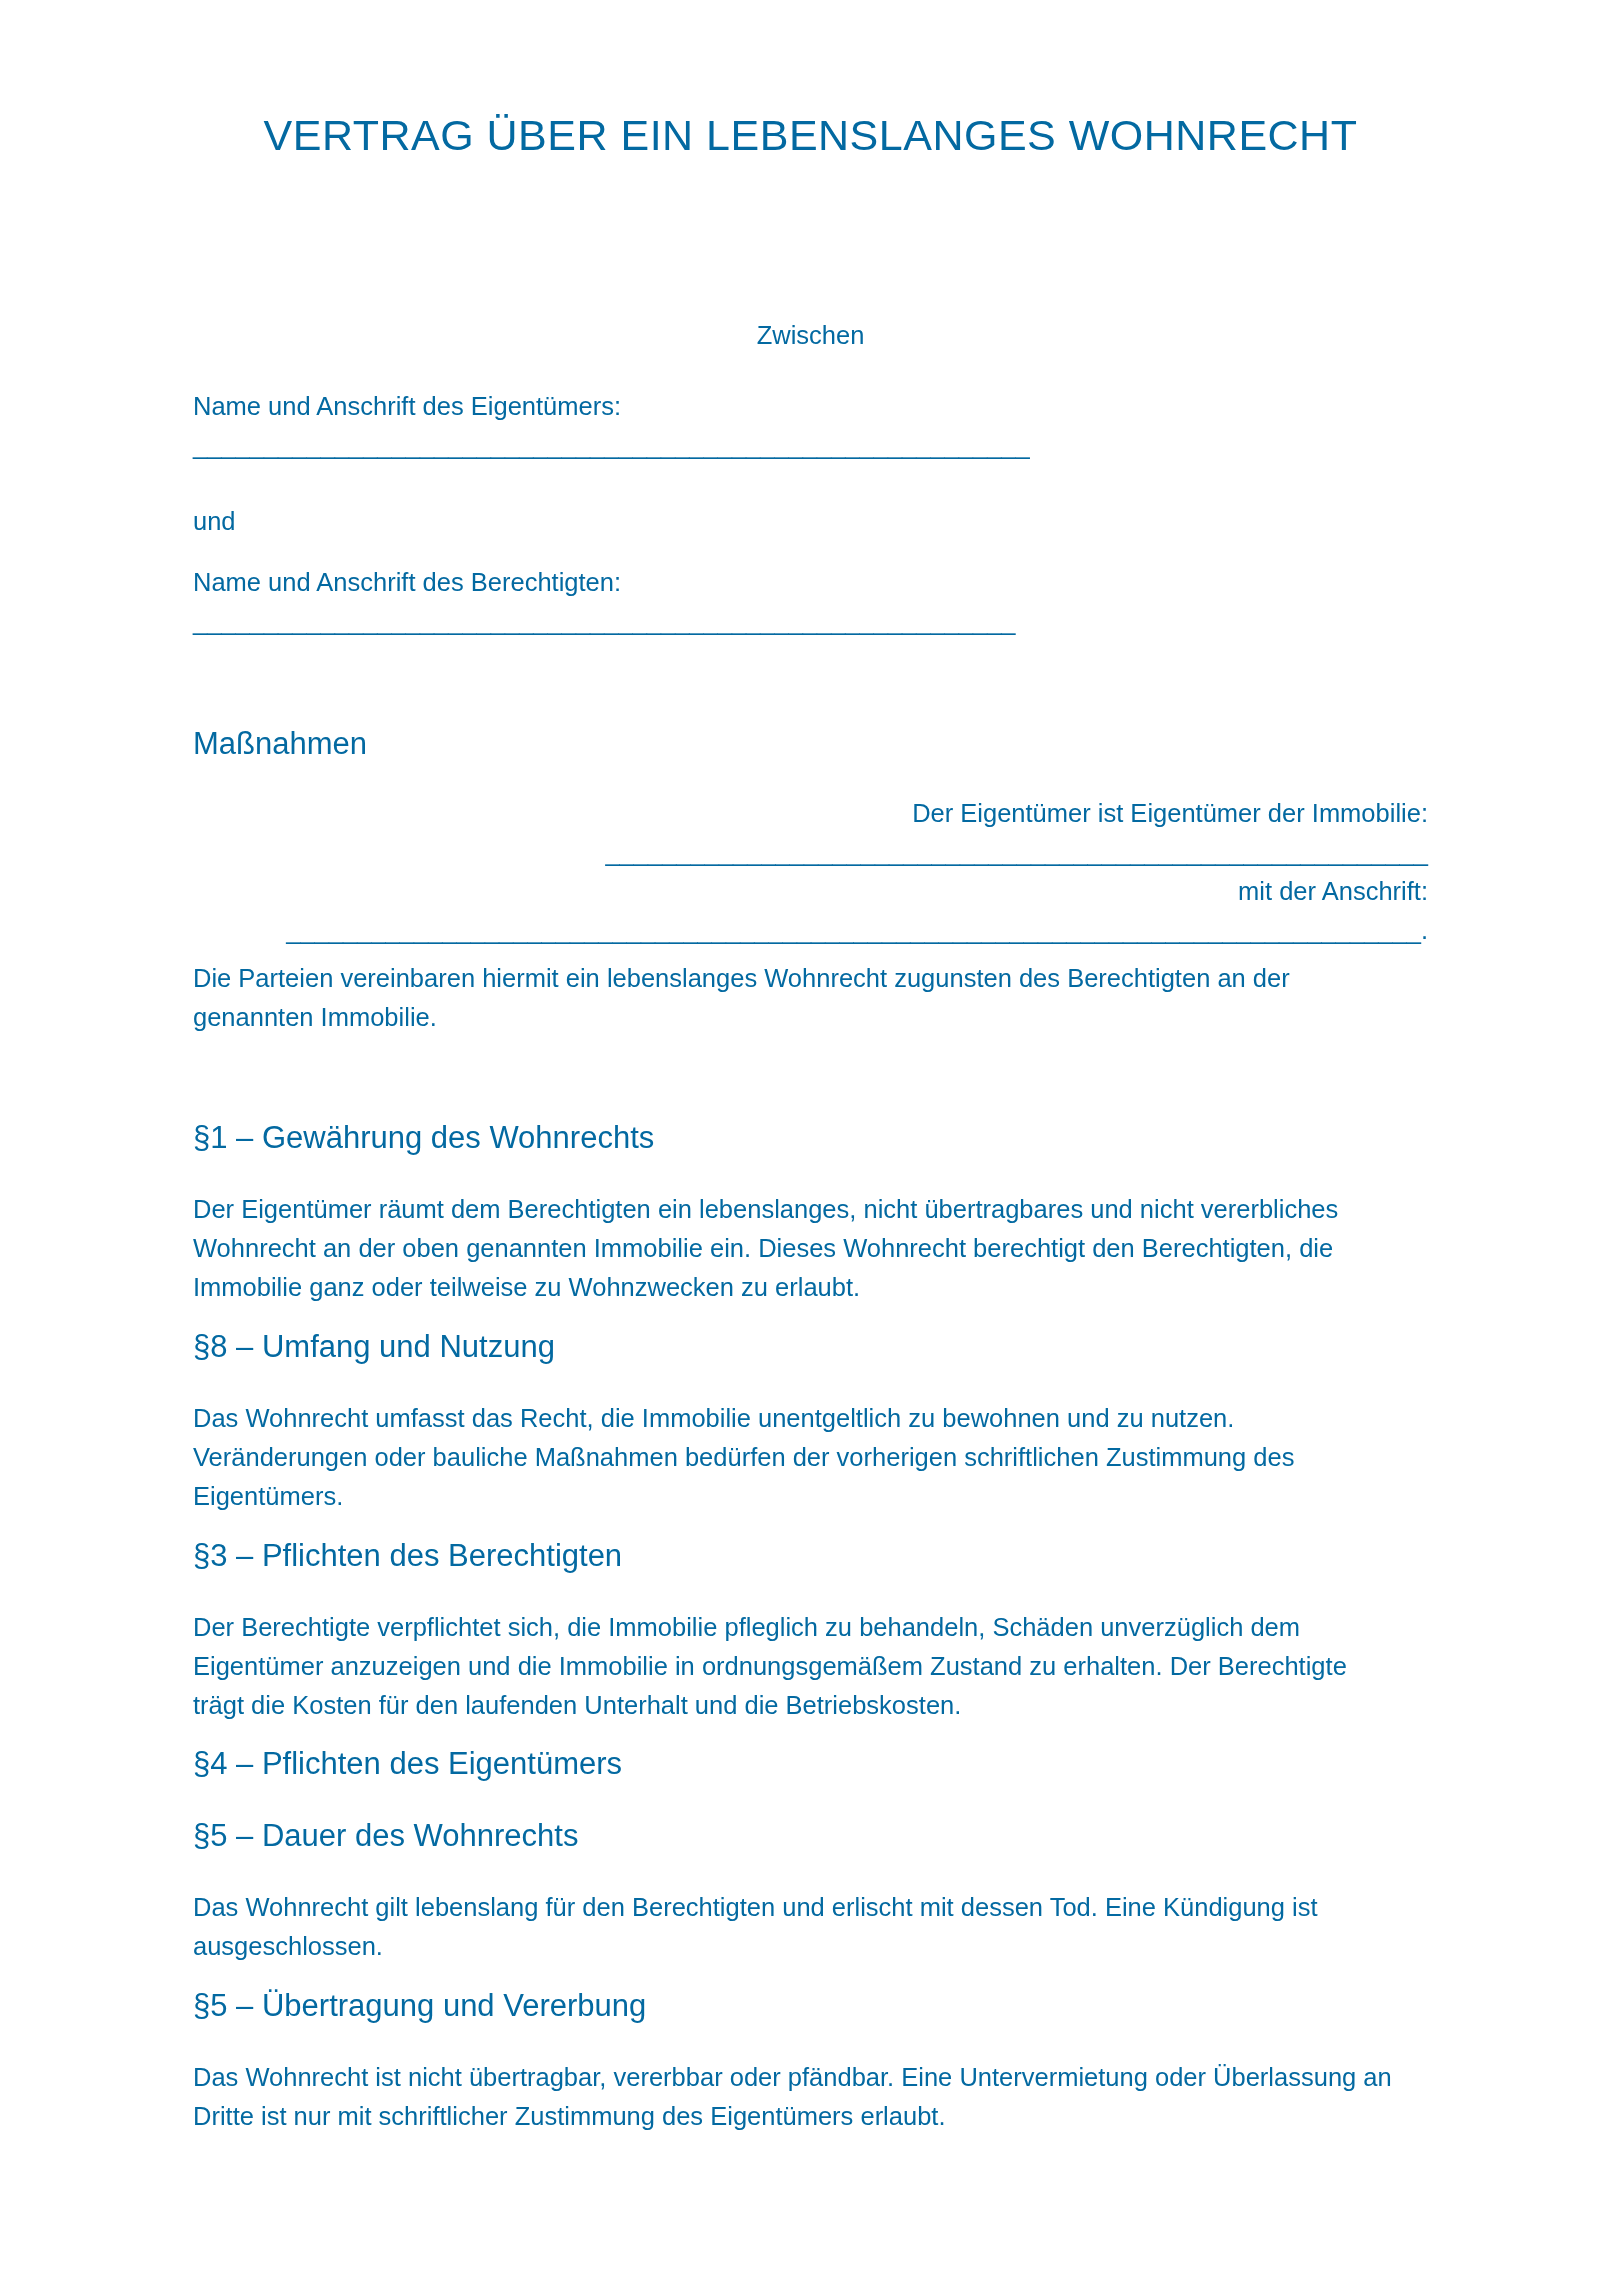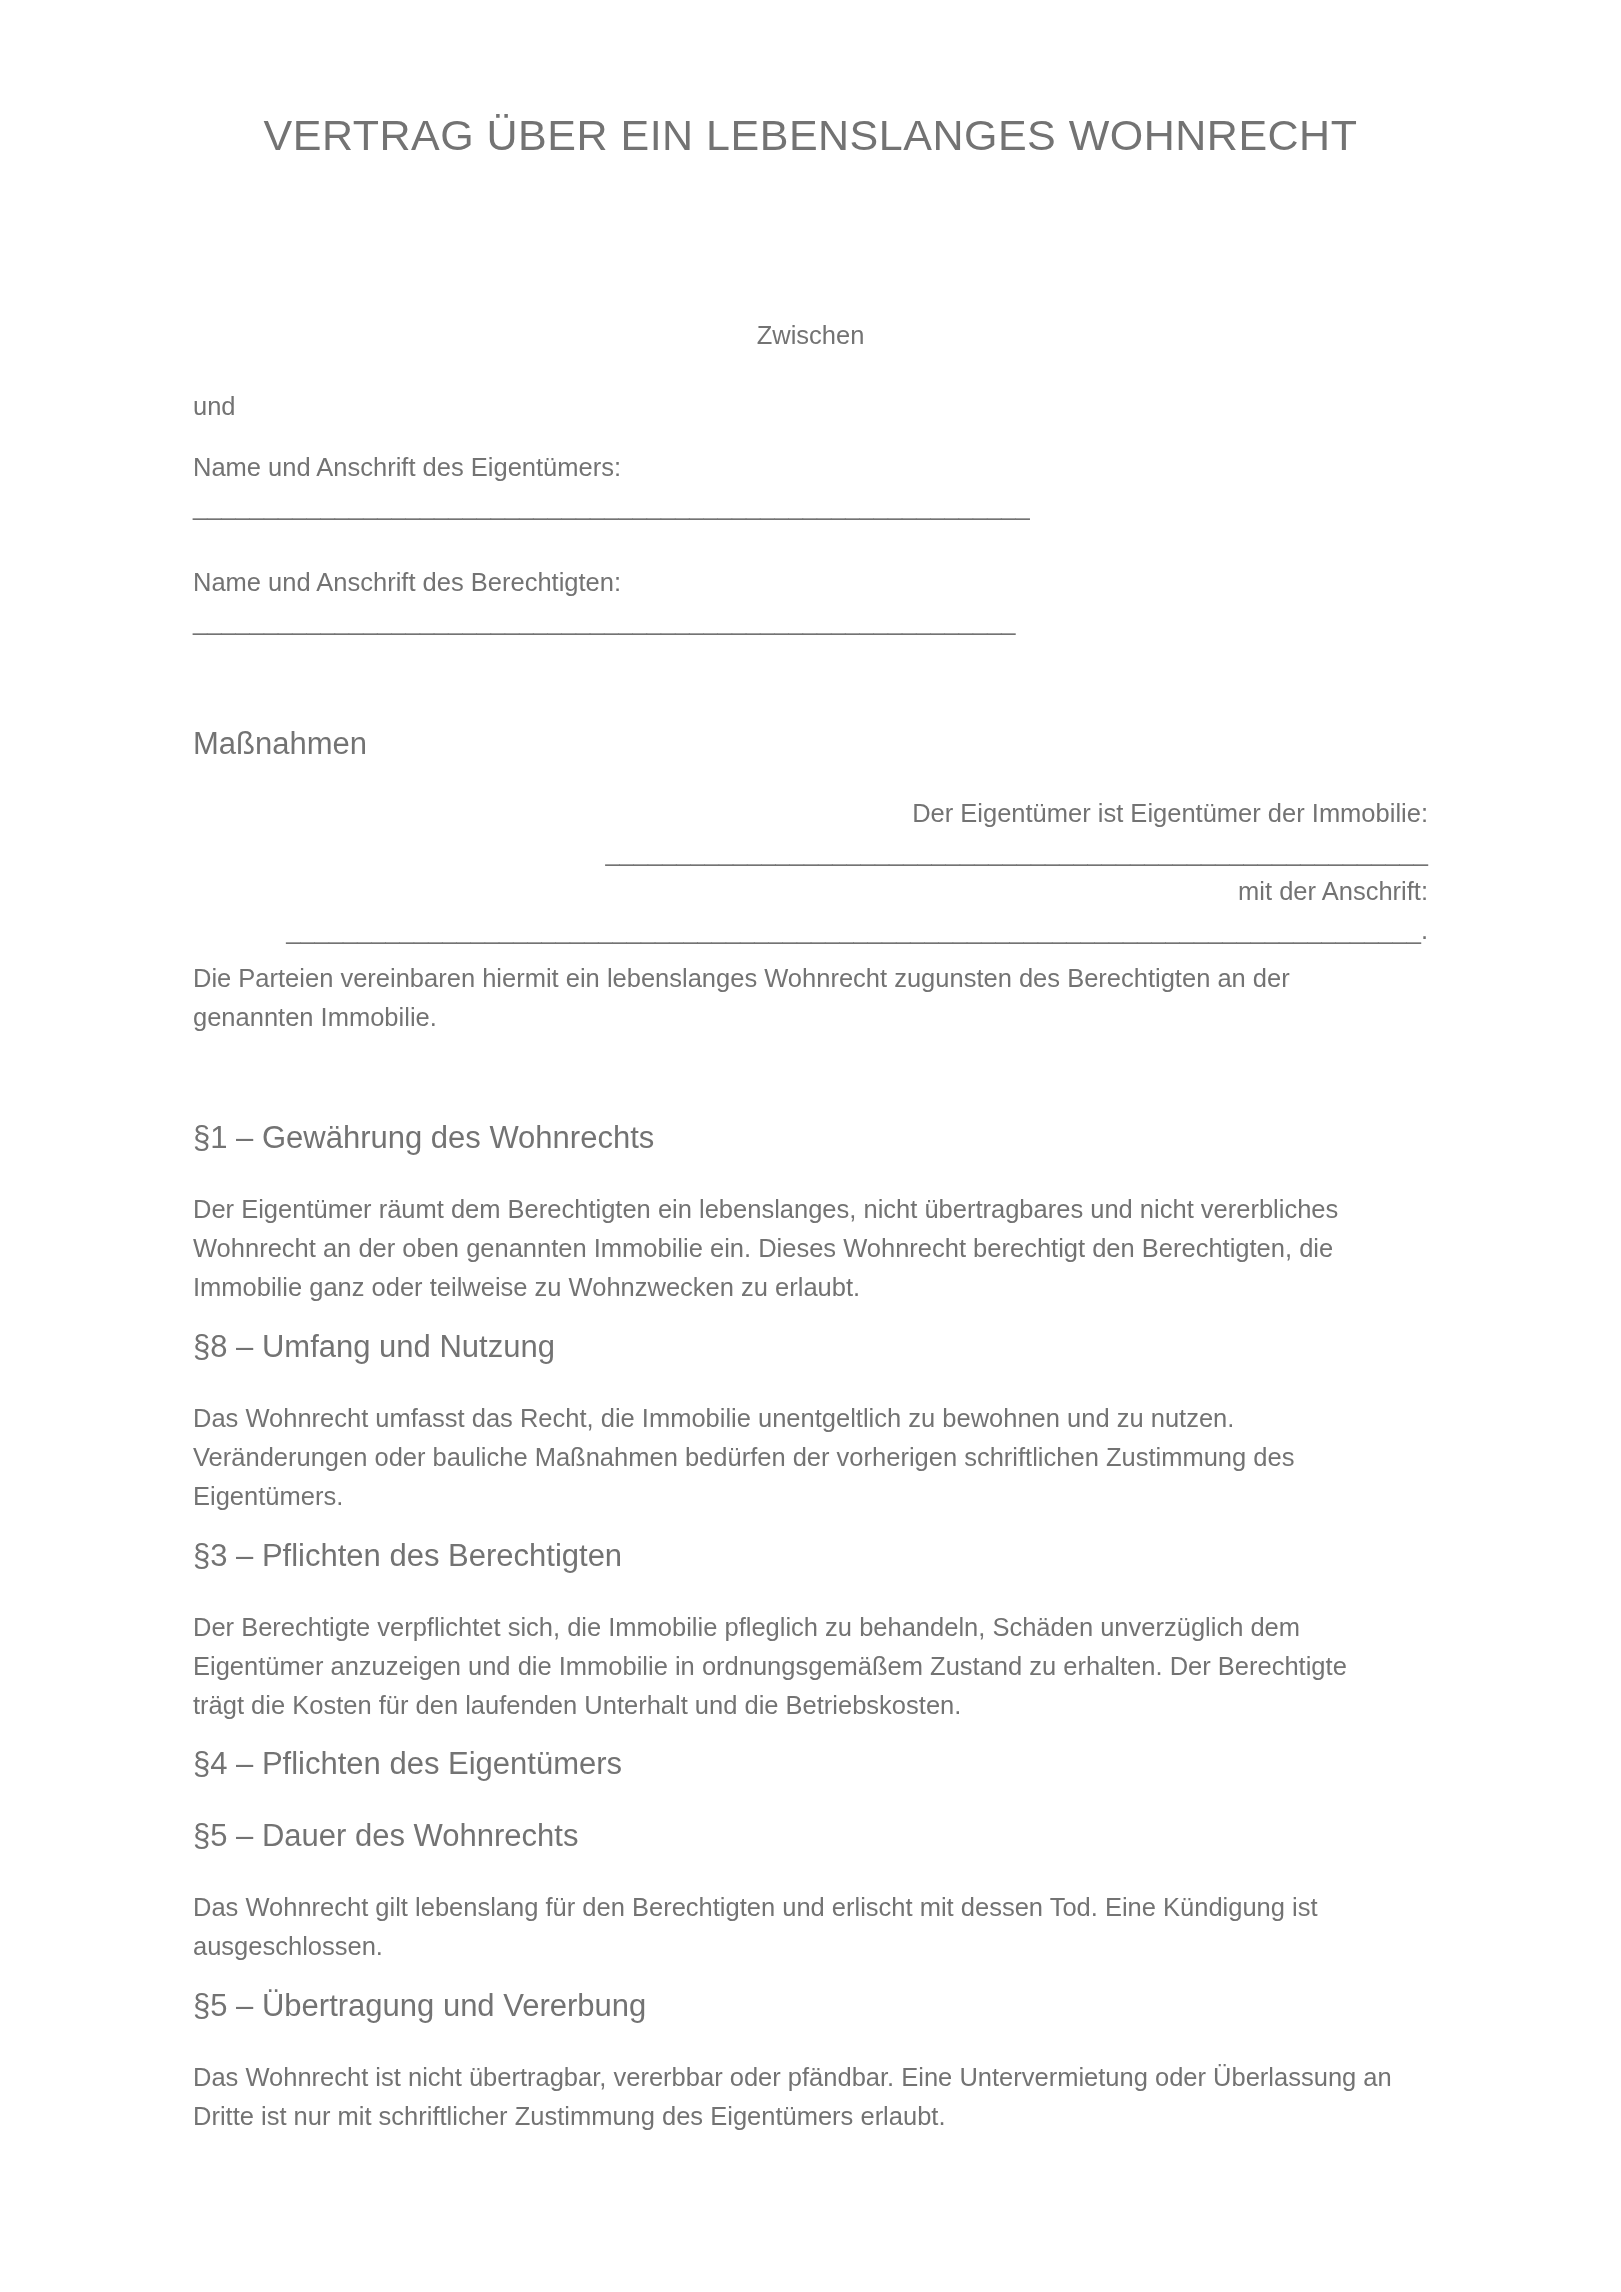--- a/index.html
+++ b/index.html
@@ -6,21 +6,21 @@
     margin: 0;
     padding: 0;
     background: #ffffff;
   }
   .page {
     position: relative;
     width: 1467px;
     height: 2293px;
     margin: 0 auto;
     background: #ffffff;
-    color: #737373;
+    color: #0369a1;
     font-family: "Liberation Sans", "DejaVu Sans", sans-serif;
     box-sizing: border-box;
     padding: 110px 116px 16px 116px;
     overflow: hidden;
   }
   .doc-title {
     font-size: 43px;
     font-weight: normal;
     line-height: 51px;
     text-align: center;
@@ -56,23 +56,23 @@
 </style>
 </head>
 <body>
 
 <div class="page">
 
   <h1 class="doc-title">VERTRAG ÜBER EIN LEBENSLANGES WOHNRECHT</h1>
 
   <p class="body-text zwischen">Zwischen</p>
 
+  <p class="body-text party-line-1"><span>Name und Anschrift des Eigentümers: </span><span class="blank">___________________________________________________________</span></p>
+
   <p class="body-text und">und</p>
-
-  <p class="body-text party-line-1"><span>Name und Anschrift des Eigentümers: </span><span class="blank">___________________________________________________________</span></p>
 
   <p class="body-text party-line-2"><span>Name und Anschrift des Berechtigten: </span><span class="blank">__________________________________________________________</span></p>
 
   <h2 class="section-heading preamble-heading">Maßnahmen</h2>
 
   <p class="body-text property-para"><span>Der Eigentümer ist Eigentümer der Immobilie: </span><span class="blank">__________________________________________________________</span><br><span>mit der Anschrift: </span><span class="blank">________________________________________________________________________________</span><span>.</span></p>
 
   <p class="body-text agreement-para"><span>Die Parteien vereinbaren hiermit ein lebenslanges Wohnrecht zugunsten des Berechtigten an der</span><br><span>genannten Immobilie.</span></p>
 
   <h2 class="section-heading s1-heading">§1 – Gewährung des Wohnrechts</h2>

